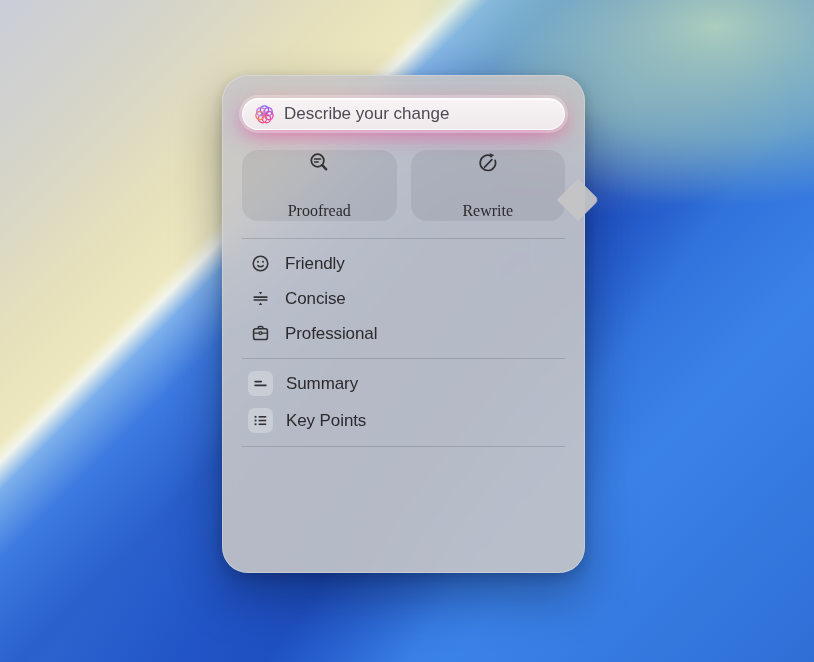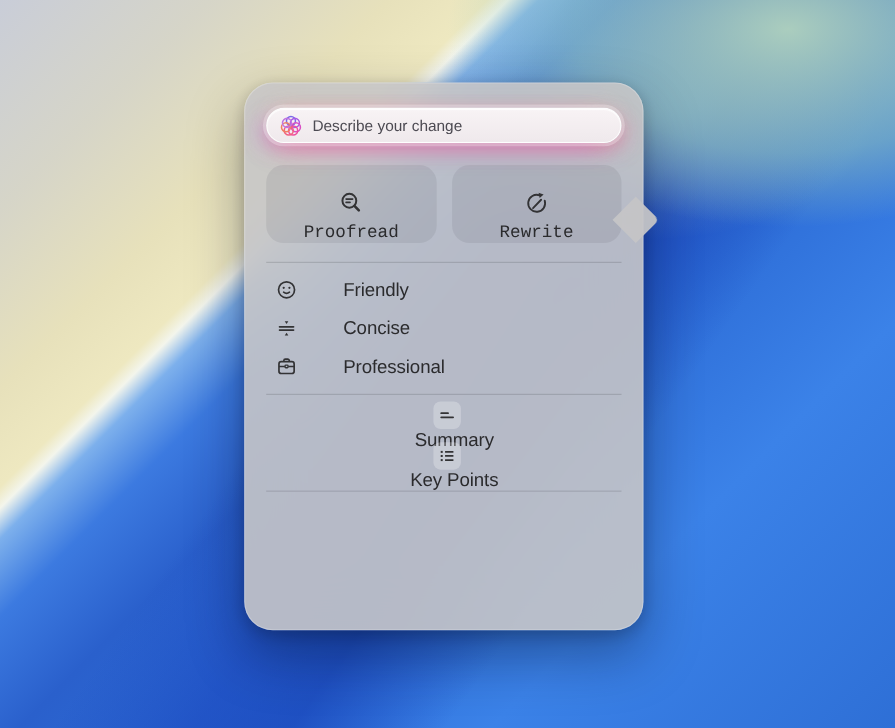--- a/index.html
+++ b/index.html
@@ -46,43 +46,43 @@
     box-shadow:
       0 0 0 3px rgba(255,255,255,0.28),
       0 8px 20px -2px rgba(234,96,140,0.50),
       -12px 6px 22px -6px rgba(186,105,235,0.45),
       12px 6px 22px -6px rgba(240,130,165,0.40),
       0 -6px 18px -4px rgba(246,186,150,0.30),
       inset 0 1px 1px rgba(255,255,255,0.9);
   }
   .ai-input input{
     border:none;background:transparent;outline:none;flex:1;
-    font-family:inherit;font-size:14px;color:#3a383d;padding:0;
+    font-family:inherit;font-size:17px;color:#3a383d;padding:0;
   }
   .ai-input input::placeholder{color:#44424a;opacity:0.95;}
   
   .actions{margin-top:20px;display:flex;gap:14px;}
   .action-btn{
     flex:1;height:71px;border-radius:16px;border:none;cursor:default;
     background:rgba(80,80,86,0.115);
-    display:flex;flex-direction:column;align-items:center;justify-content:flex-end;gap:5px;
-    font-family:Liberation Mono, monospace;
+    display:flex;flex-direction:column;align-items:center;justify-content:space-between;gap:5px;
+    font-family:Liberation Serif, serif;
   }
   .action-label{font-size:16px;color:#2b2b2d;}
   
   .divider{height:1px;background:rgba(60,60,67,0.20);}
   .d1{margin-top:17px;}
   .d2{margin-top:7px;}
   .d3{margin-top:7px;}
   
   .tone-section{margin-top:7px;}
   .format-section{margin-top:6px;}
   .menu-row{display:flex;align-items:center;padding-left:6px;cursor:default;}
-  .tone-section .menu-row{height:35px;gap:27px;}
-  .format-section .menu-row{height:37px;flex-direction:column;}
+  .tone-section .menu-row{height:35px;}
+  .format-section .menu-row{height:37px;}
   .compose-row{margin-top:9px;height:35px;display:flex;align-items:center;padding-left:6px;}
   .menu-label{margin-left:13px;font-size:17px;font-weight:500;color:#2b2b2d;letter-spacing:-0.1px;}
   .glyph{width:24px;height:24px;flex:0 0 24px;display:flex;align-items:center;justify-content:center;}
   .icon-tile{
     width:25px;height:25px;flex:0 0 25px;border-radius:6.5px;
     background:rgba(255,255,255,0.26);
     display:flex;align-items:center;justify-content:center;
   }
   svg{display:block;}
 </style>

